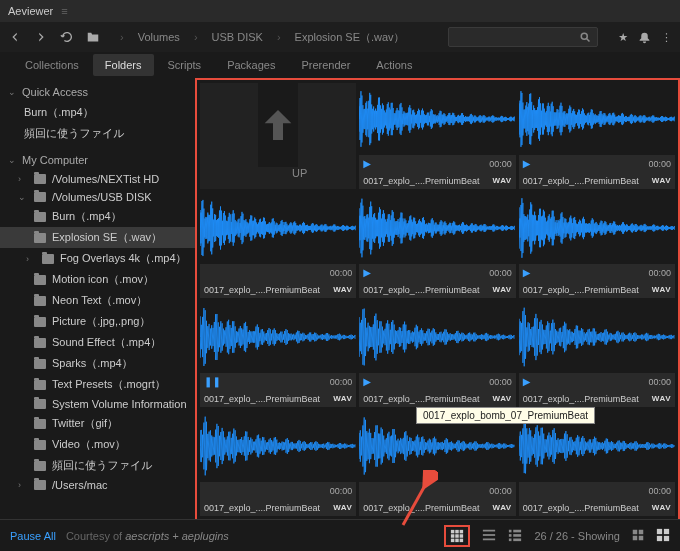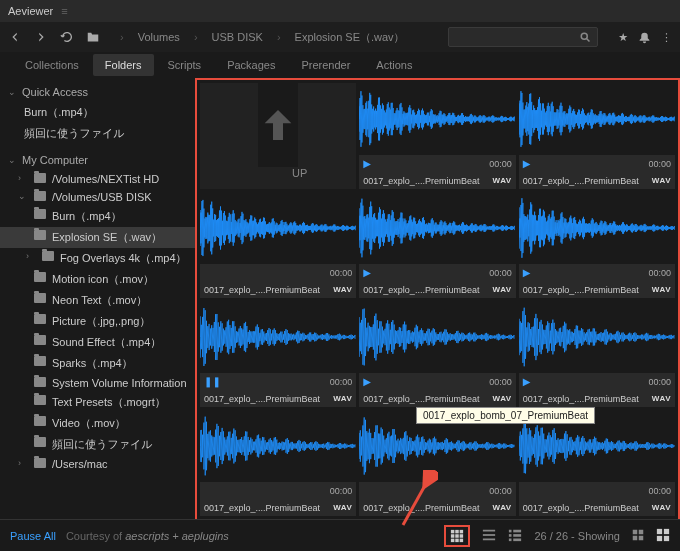--- a/index.html
+++ b/index.html
@@ -11,21 +11,21 @@
 .breadcrumb span { padding: 2px 4px; }
 .breadcrumb .sep { color: #555; }
 .search { width: 150px; height: 20px; background: #2a2a2a; border: 1px solid #3a3a3a; border-radius: 2px; display: flex; align-items: center; justify-content: flex-end; padding: 0 6px; margin-right: 8px; }
 .right-icons { display: flex; gap: 10px; }
 .tabs { height: 26px; background: #1a1a1a; display: flex; align-items: center; padding: 0 13px; gap: 2px; font-size: 11px; }
 .tab { padding: 5px 12px; color: #888; cursor: pointer; border-radius: 2px; }
 .tab.active { background: #333; color: #ddd; }
 .main { display: flex; height: 448px; }
 .sidebar { width: 195px; background: #1a1a1a; overflow-y: auto; font-size: 11px; padding-top: 4px; }
 .tree-section { color: #aaa; padding: 4px 8px; display: flex; align-items: center; gap: 4px; cursor: pointer; }
-.tree-item { display: flex; align-items: flex-start; gap: 6px; padding: 3px 8px 3px 24px; color: #ccc; cursor: pointer; }
+.tree-item { display: flex; align-items: center; gap: 6px; padding: 3px 8px 3px 24px; color: #ccc; cursor: pointer; }
 .tree-item.active { background: #3a3a3a; }
 .tree-item.l2 { padding-left: 34px; }
 .folder-ic { width: 12px; height: 10px; background: #888; border-radius: 1px; position: relative; }
 .folder-ic::before { content:""; position:absolute; top:-2px; left:0; width:5px; height:2px; background:#888; border-radius:1px 1px 0 0;}
 .expand { width: 10px; display: inline-block; color: #777; font-size: 9px; }
 .grid { flex: 1; padding: 3px; border: 2px solid #e74c3c; display: grid; grid-template-columns: repeat(3, 1fr); grid-template-rows: repeat(4, 106px); gap: 3px; overflow: hidden; background: #1a1a1a; }
 .cell { background: #222; position: relative; display: flex; flex-direction: column; }
 .wave { flex: 1; background: #1a1a1a; position: relative; overflow: hidden; display:flex; align-items:center; justify-content:center; }
 .foot { height: 17px; background: #2a2a2a; display: flex; align-items: center; justify-content: space-between; padding: 0 4px; font-size: 9px; color: #aaa; }
 .name-row { height: 17px; background: #2a2a2a; display: flex; align-items: center; justify-content: space-between; padding: 0 4px; font-size: 9px; color: #ccc; }
@@ -160,25 +160,29 @@
     <div class="tree-item l2">
         <span class="folder-ic"></span>
         <span>Sound Effect（.mp4）</span>
       </div>
     <div class="tree-item l2">
         <span class="folder-ic"></span>
         <span>Sparks（.mp4）</span>
       </div>
     <div class="tree-item l2">
         <span class="folder-ic"></span>
+        <span>Text Presets（.mogrt）</span>
+      </div>
+    <div class="tree-item l2">
+        <span class="folder-ic"></span>
         <span>System Volume Information</span>
       </div>
     <div class="tree-item l2">
         <span class="folder-ic"></span>
-        <span>Text Presets（.mogrt）</span>
+        <span>Twitter（gif）</span>
       </div>
     <div class="tree-item l2">
         <span class="folder-ic"></span>
         <span>Video（.mov）</span>
       </div>
     <div class="tree-item l2">
         <span class="folder-ic"></span>
         <span>頻回に使うファイル</span>
       </div>
     <div class="tree-item" style="padding-left:18px">

